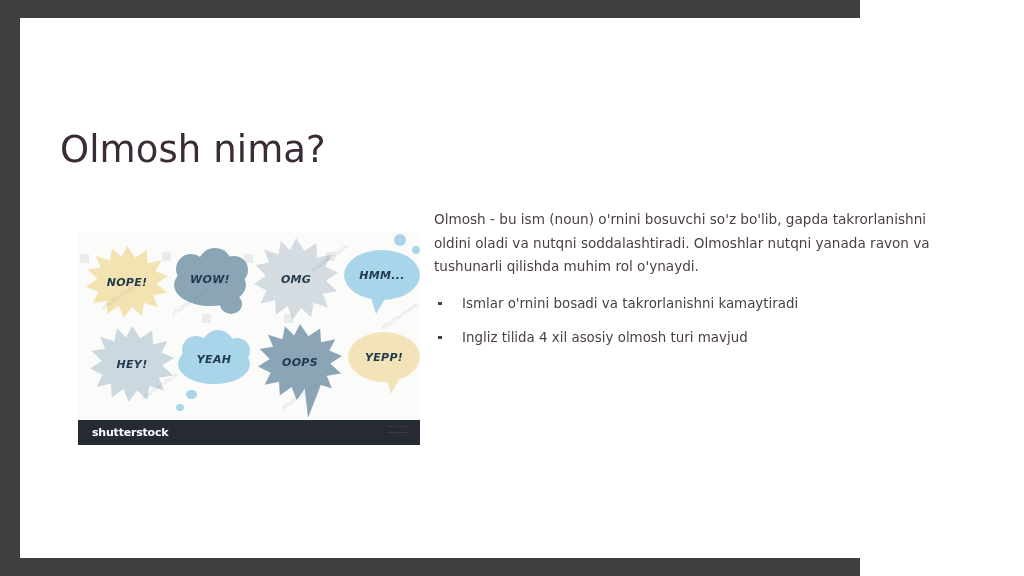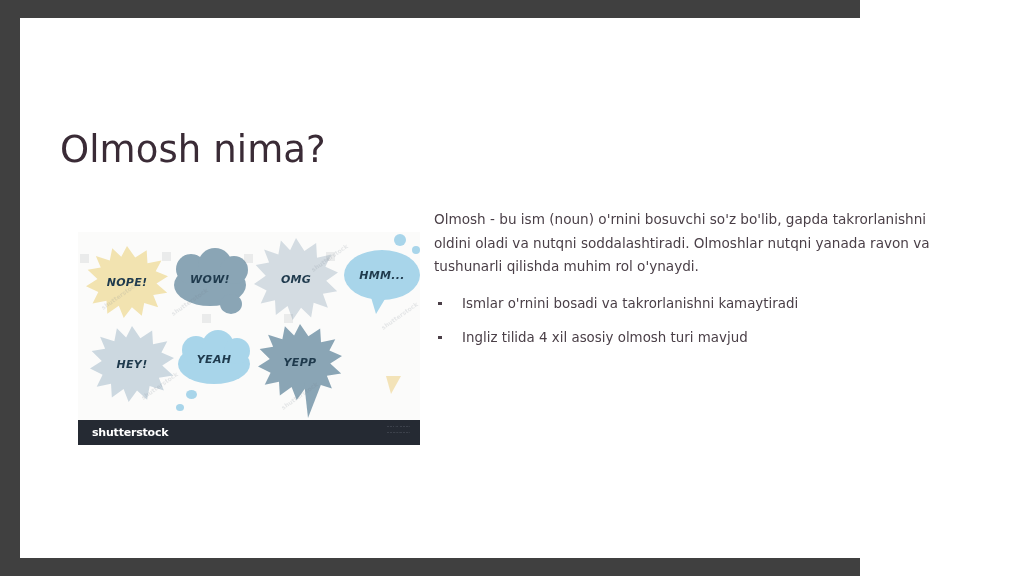--- a/index.html
+++ b/index.html
@@ -243,24 +243,28 @@
             <div class="cloud-body" style="background:#a8d5ea; left:28px; top:0px; width:32px; height:32px;"></div>
             <div class="cloud-body" style="background:#a8d5ea; left:50px; top:8px; width:26px; height:26px;"></div>
           </div>
           <span class="bubble-label">YEAH</span>
         </div>
         <div class="cloud-body" style="background:#a8d5ea; left:108px; top:158px; width:11px; height:9px; z-index:1;"></div>
         <div class="cloud-body" style="background:#a8d5ea; left:98px; top:172px; width:8px; height:7px; z-index:1;"></div>
 
         <div class="bubble" style="left:180px; top:92px; width:84px; height:76px;">
           <div class="shape burst" style="background:#8aa5b5;"></div>
-          <span class="bubble-label">YEPP</span>
+          <span class="bubble-label">OOPS</span>
         </div>
         <div class="tail" style="left:226px; top:150px; width:0; height:0; border-left:4px solid transparent; border-right:14px solid transparent; border-top:36px solid #8aa5b5;"></div>
 
+        <div class="bubble" style="left:270px; top:100px; width:72px; height:50px;">
+          <div class="shape oval" style="background:#f3e3b8;"></div>
+          <span class="bubble-label">YEPP!</span>
+        </div>
         <div class="tail" style="left:308px; top:144px; width:0; height:0; border-left:5px solid transparent; border-right:10px solid transparent; border-top:18px solid #f3e3b8;"></div>
 
         <span class="wm-diag" style="left:20px; top:60px;">shutterstock</span>
         <span class="wm-diag" style="left:90px; top:66px;">shutterstock</span>
         <span class="wm-diag" style="left:230px; top:22px;">shutterstock</span>
         <span class="wm-diag" style="left:300px; top:80px;">shutterstock</span>
         <span class="wm-diag" style="left:60px; top:150px;">shutterstock</span>
         <span class="wm-diag" style="left:200px; top:160px;">shutterstock</span>
         <div class="wm-sq" style="left:2px; top:22px;"></div>
         <div class="wm-sq" style="left:84px; top:20px;"></div>

